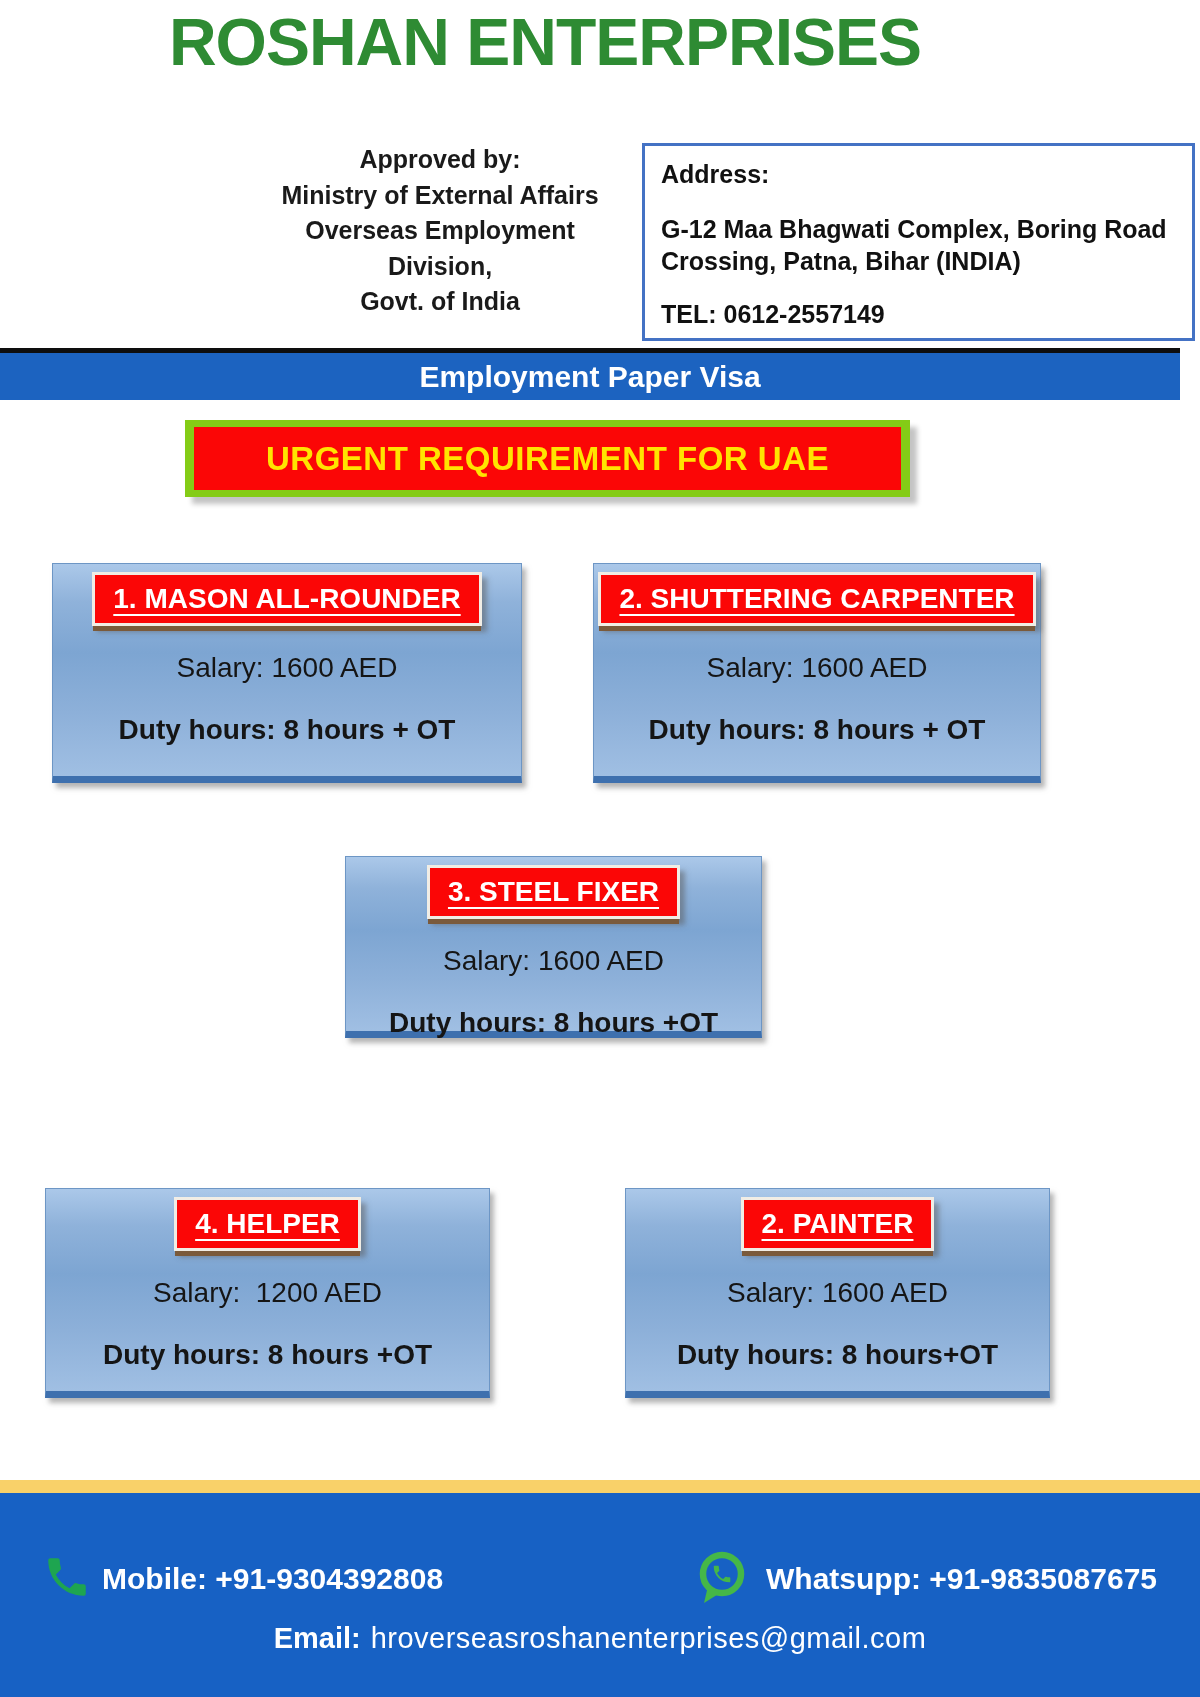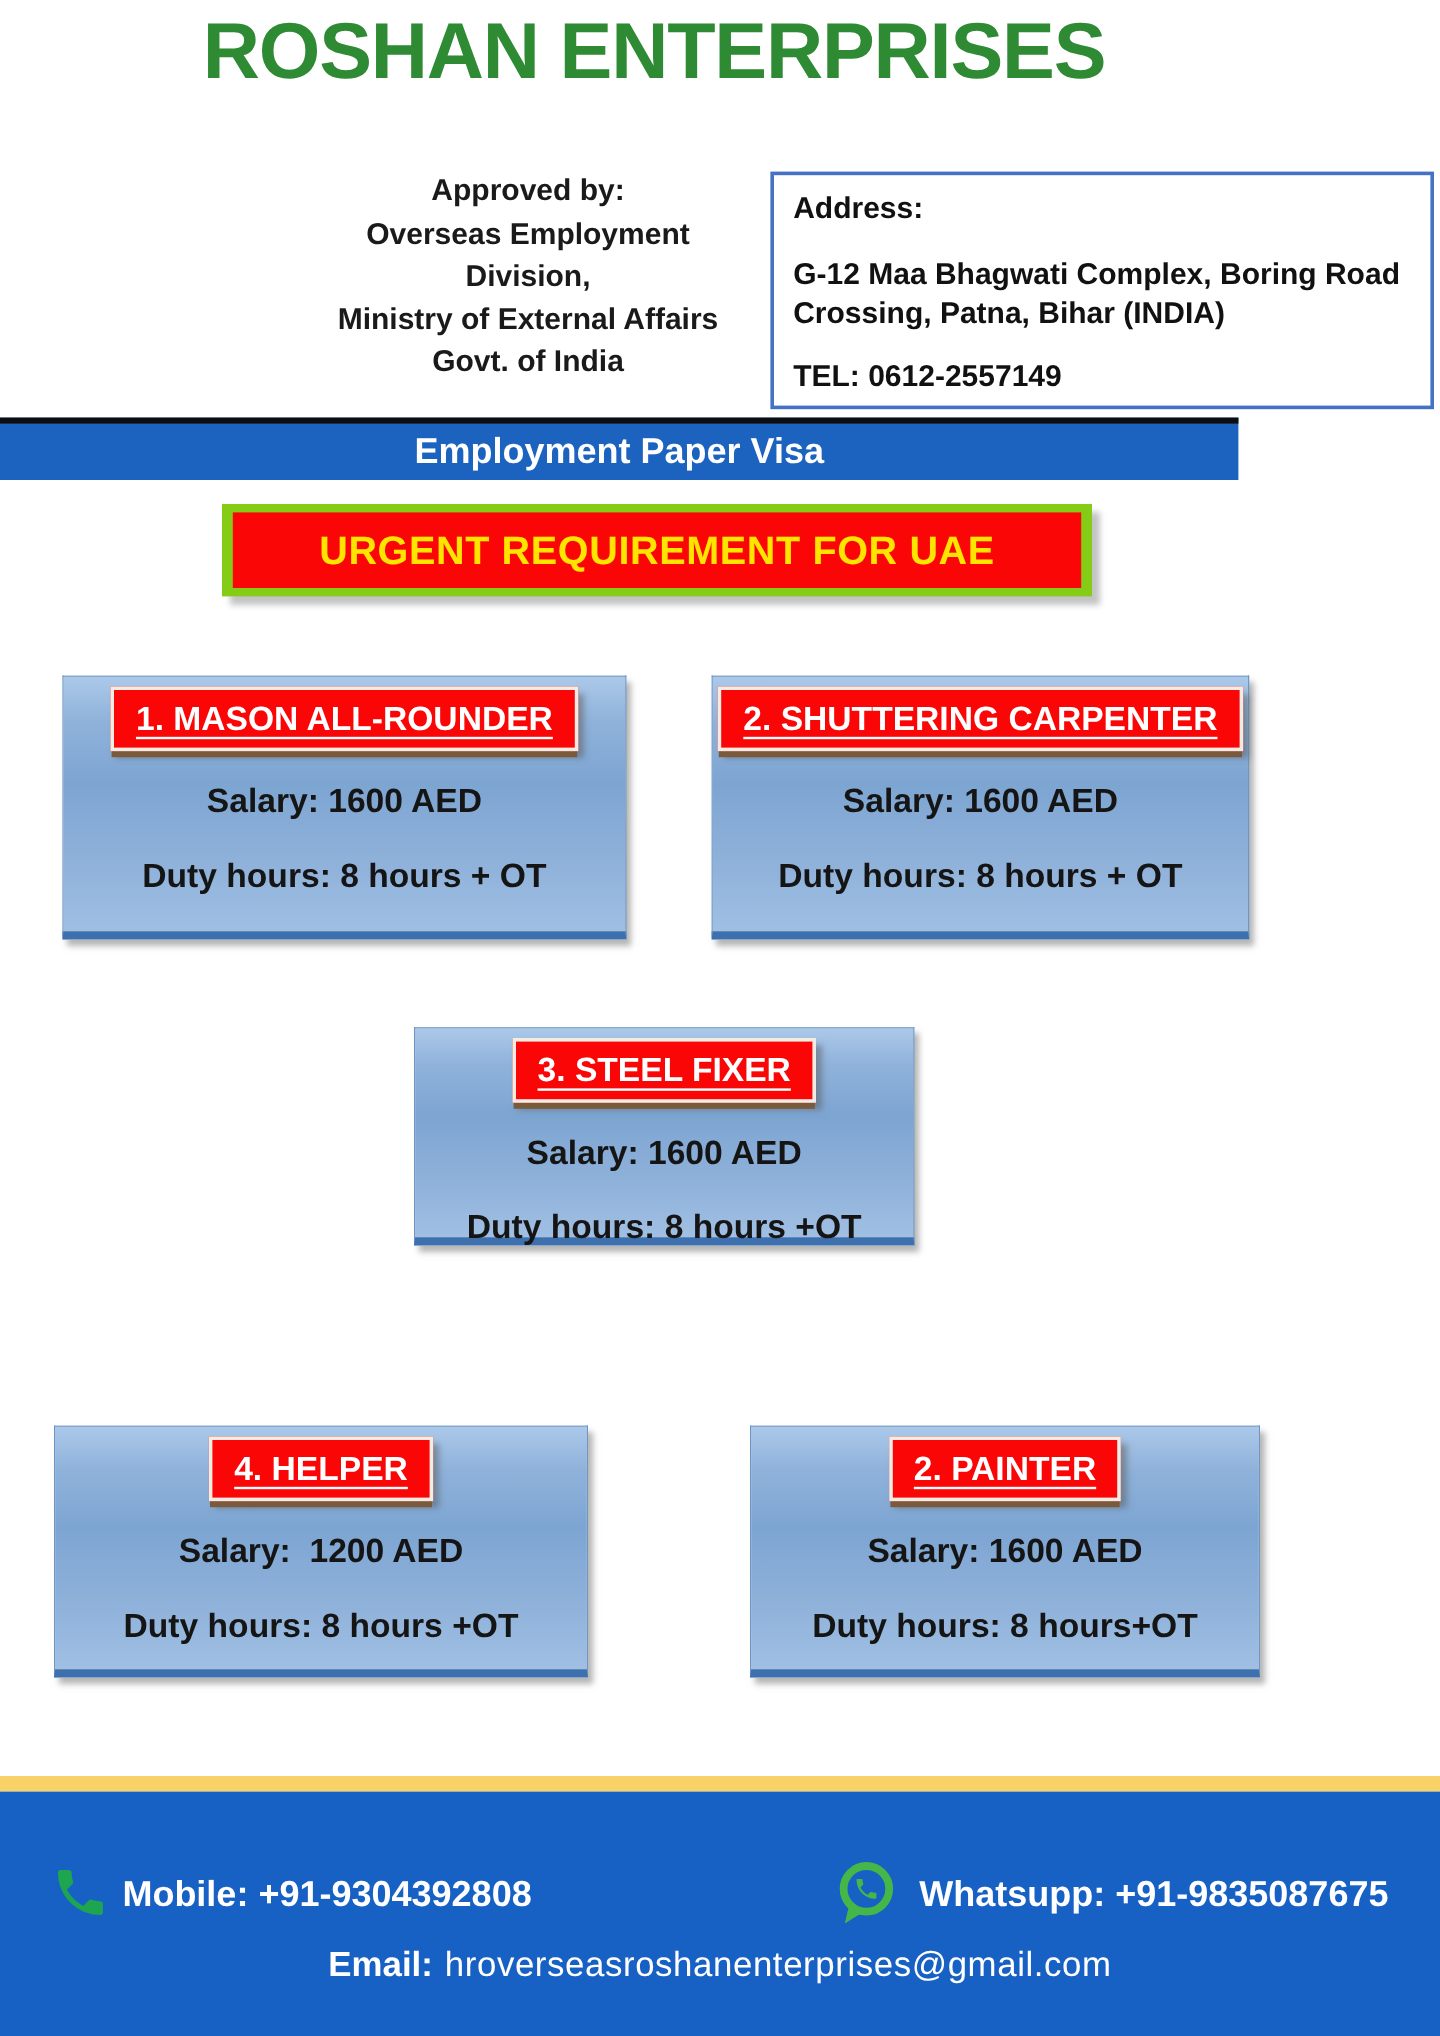--- a/index.html
+++ b/index.html
@@ -33,21 +33,21 @@
   .address-box{
     position:absolute;left:642px;top:143px;width:553px;height:198px;
     border:3px solid #4472c4;background:#ffffff;
     box-sizing:border-box;padding:12px 16px;
     color:#111;font-size:25px;font-weight:700;line-height:1.3;
   }
   .address-box .addr-label{margin-bottom:22px;}
   .address-box .addr-line{margin-bottom:20px;}
   
   .visa-banner{
-    position:absolute;left:0;top:348px;width:1032px;height:47px;
+    position:absolute;left:0;top:348px;width:1180px;height:47px;
     background:#1c63c0;border-top:5px solid #0e0e0e;
     box-sizing:content-box;
     display:flex;align-items:center;justify-content:center;
     color:#ffffff;font-size:30px;font-weight:700;
   }
   
   .urgent-wrap{
     position:absolute;left:185px;top:420px;width:725px;height:77px;
     background:#84cc16;
     box-shadow:7px 7px 5px #c4c4c4;
@@ -81,21 +81,21 @@
     padding:8px 18px;
     color:#ffffff;font-size:28px;font-weight:800;
   }
   .job-badge span{
     text-decoration:underline;
     text-underline-offset:6px;
     text-decoration-thickness:2px;
   }
   .job-salary{
     margin-top:26px;
-    color:#151515;font-size:28px;font-weight:700;
+    color:#151515;font-size:28px;font-weight:400;
     white-space:pre-wrap;
   }
   .job-duty{
     margin-top:30px;
     color:#151515;font-size:28px;font-weight:800;
   }
   
   .footer-accent{
     position:absolute;left:0;top:1480px;width:1200px;height:13px;
     background:#f9d169;
@@ -123,22 +123,22 @@
 </head>
 <body>
 
 <div class="page">
 
   <h1 class="company-name">ROSHAN ENTERPRISES</h1>
 
 
   <div class="approved">
     <div>Approved by:</div>
+    <div>Ministry of External Affairs</div>
     <div>Overseas Employment Division,</div>
-    <div>Ministry of External Affairs</div>
     <div>Govt. of India</div>
   </div>
 
   <div class="address-box">
     <div class="addr-label">Address:</div>
     <div class="addr-line">G-12 Maa Bhagwati Complex, Boring Road Crossing, Patna, Bihar (INDIA)</div>
     <div class="addr-tel">TEL: 0612-2557149</div>
   </div>
 
   <div class="visa-banner">

